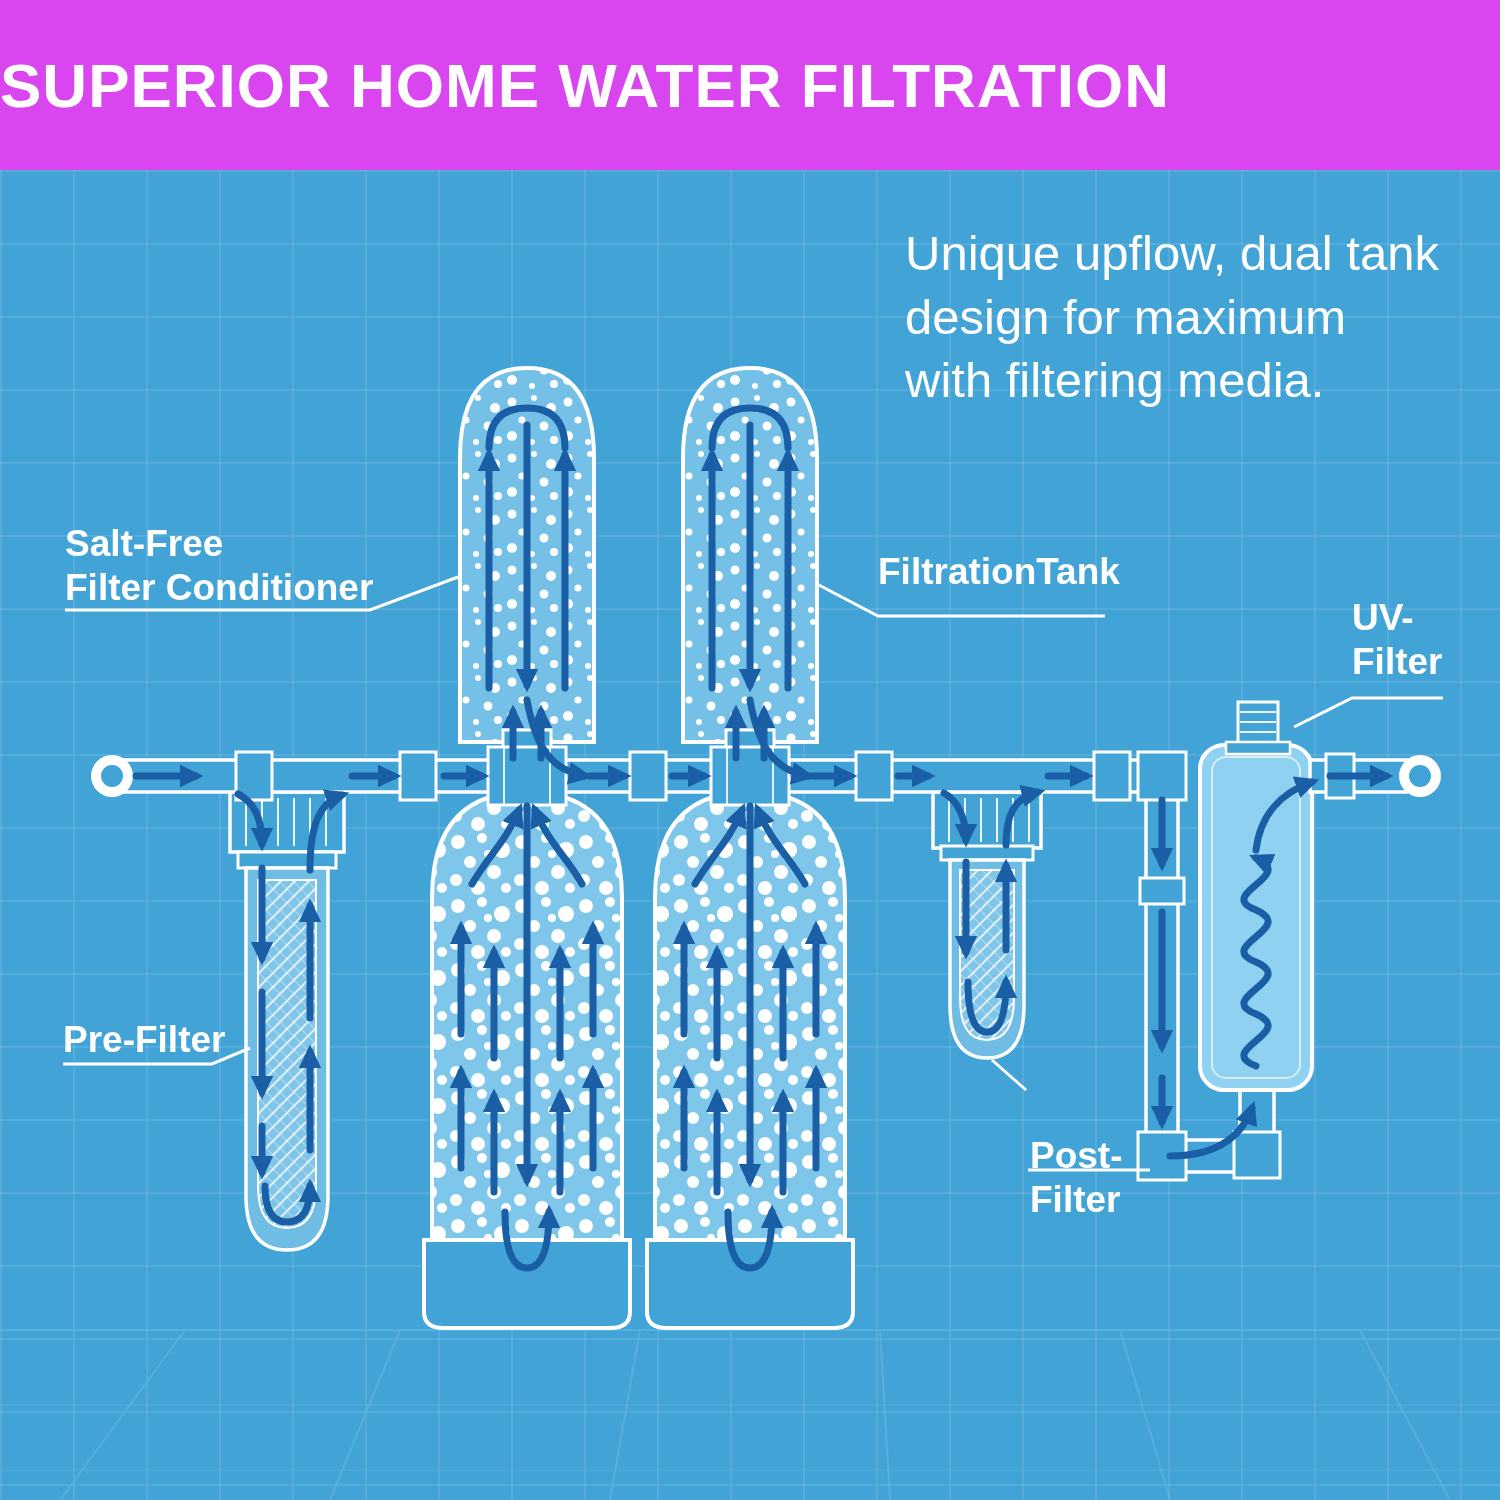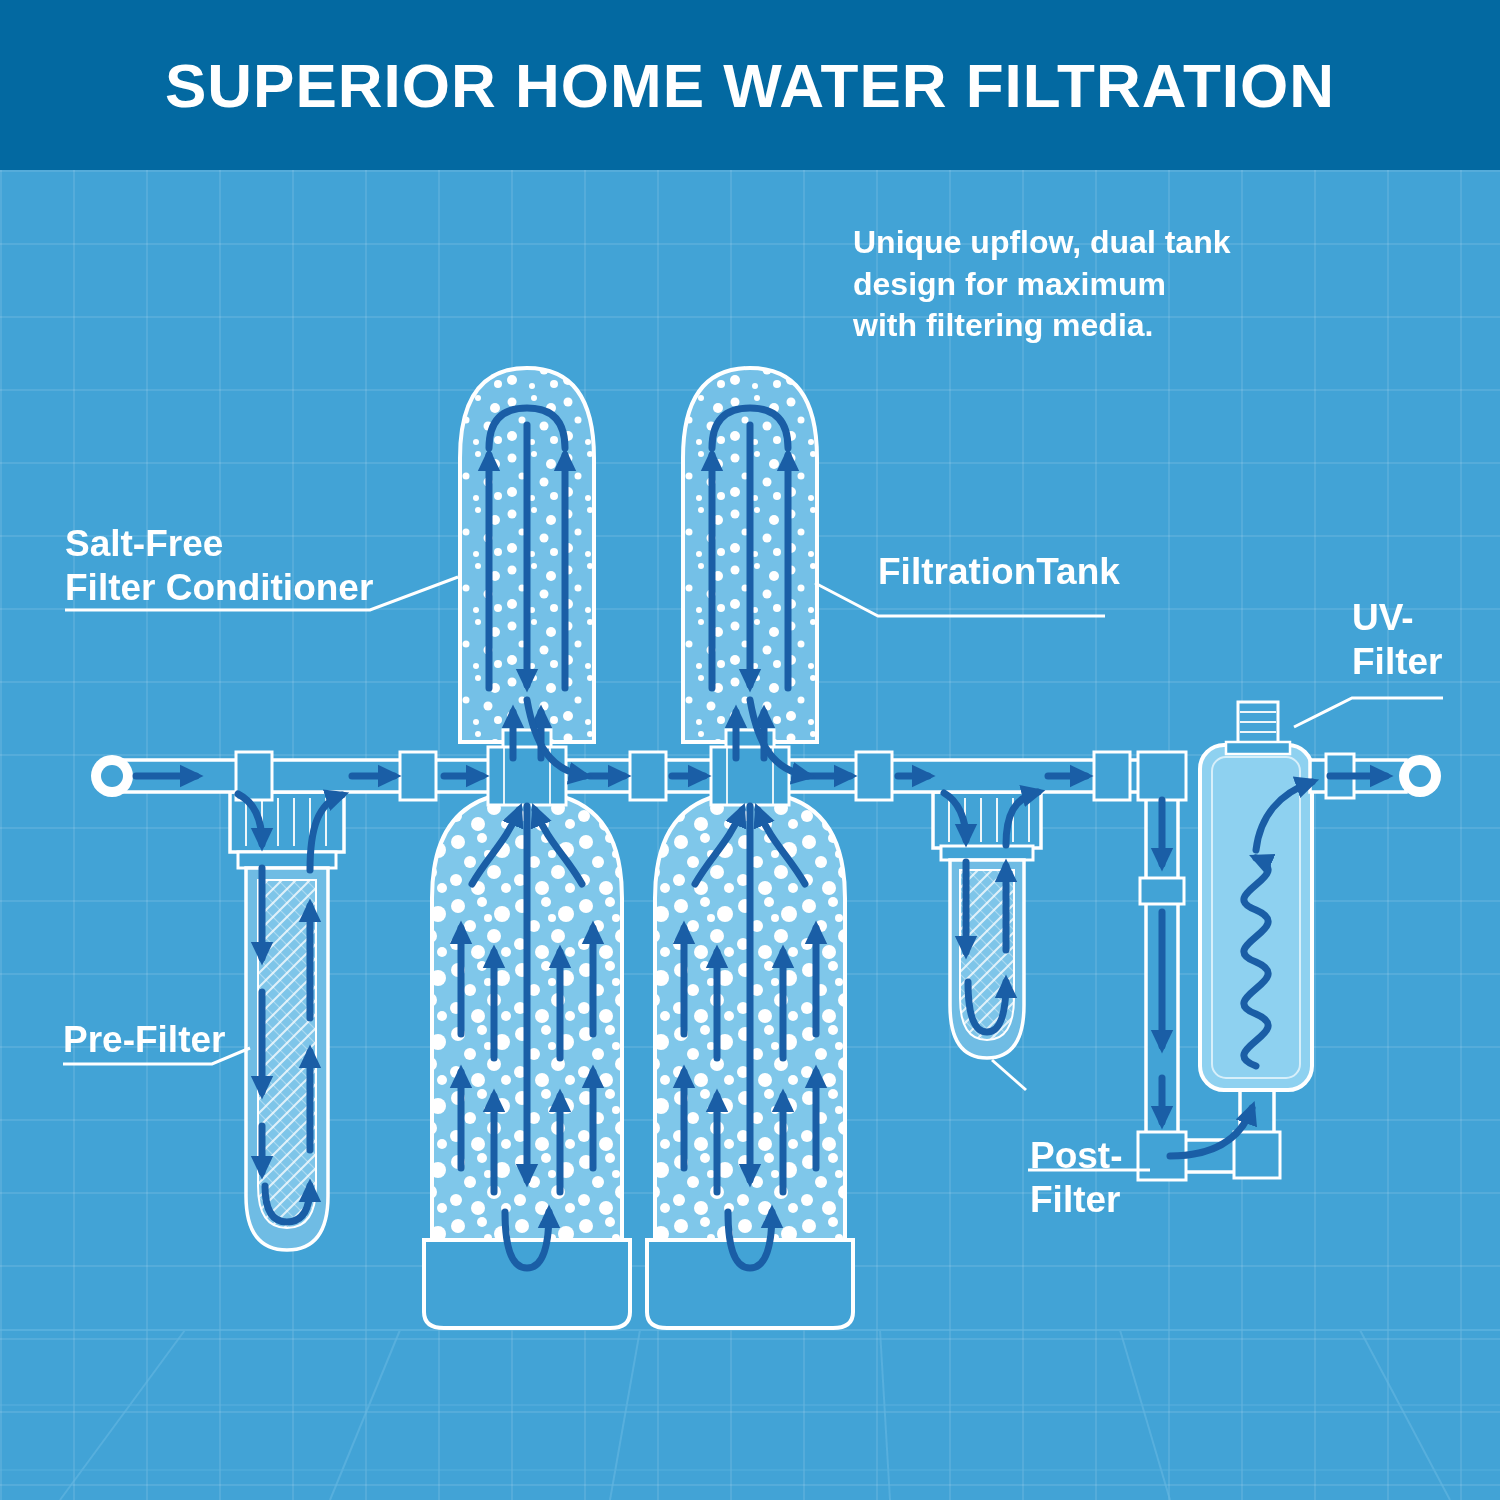--- a/index.html
+++ b/index.html
@@ -3,37 +3,37 @@
 <meta charset="utf-8">
 <style>
   html,body{margin:0;padding:0;background:#2f8fc4;}
   .canvas{
     position:relative;width:1500px;height:1500px;overflow:hidden;
     font-family:"Liberation Sans",sans-serif;
     background:#42a3d6;
   }
   .header{
     position:absolute;top:0;left:0;width:1500px;height:170px;
-    background:#0369a1;display:flex;align-items:center;justify-content:center;
+    background:#d946ef;display:flex;align-items:center;
   }
   .header h1{
     margin:0;color:#ffffff;font-size:62px;font-weight:800;letter-spacing:1px;
   }
   .stage{
     position:absolute;top:170px;left:0;width:1500px;height:1330px;
     background-color:#42a3d6;
     background-image:
       linear-gradient(to right, rgba(255,255,255,0.10) 2px, transparent 2px),
       linear-gradient(to bottom, rgba(255,255,255,0.10) 2px, transparent 2px);
     background-size:73px 73px;
   }
   .stage svg{position:absolute;top:0;left:0;}
   .desc{
-    position:absolute;left:853px;top:52px;color:#fff;font-size:32px;
-    font-weight:700;line-height:1.3;
+    position:absolute;left:905px;top:52px;color:#fff;font-size:49px;
+    font-weight:400;line-height:1.3;
   }
   .lbl{
     position:absolute;color:#fff;font-weight:700;font-size:37px;line-height:1.18;
     white-space:nowrap;
   }
   #lbl-salt{left:65px;top:352px;}
   #lbl-filt{left:878px;top:380px;}
   #lbl-uv{left:1352px;top:426px;}
   #lbl-pre{left:63px;top:848px;}
   #lbl-post{left:1030px;top:964px;}

